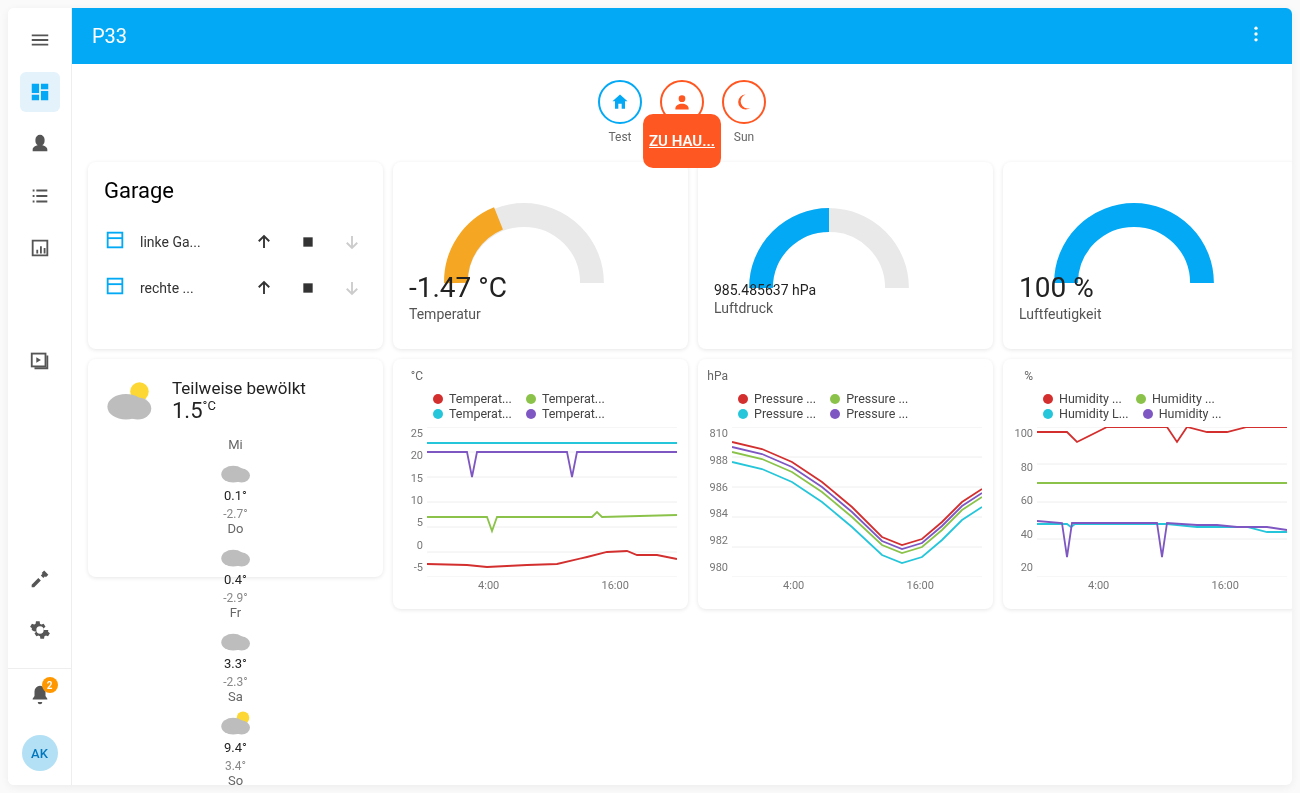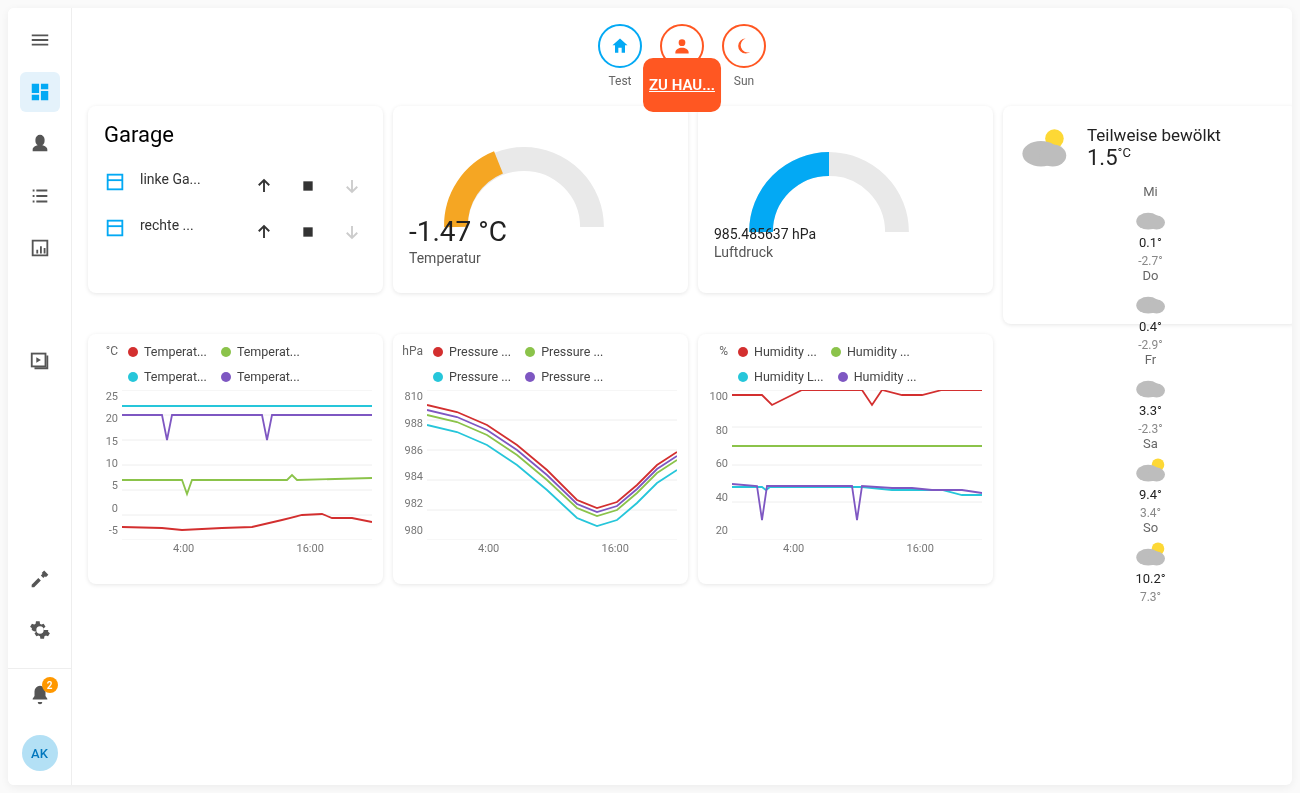--- a/index.html
+++ b/index.html
@@ -28,21 +28,21 @@
 .badge-circle.blue { border-color: #03a9f4; color: #03a9f4; }
 .badge-circle.orange { border-color: #ff5722; color: #ff5722; }
 .badge-label { font-size: 12px; color: #666; }
 .badge-chip { position: absolute; top: 34px; left: 50%; transform: translateX(-50%); background: #ff5722; color: #fff; font-size: 15px; font-weight: 600; padding: 18px 6px; border-radius: 10px; white-space: nowrap; z-index: 2; text-decoration: underline; }
 .badge-gray { width: 26px; height: 14px; background: #e0e0e0; margin-top: 2px; }
 
 .card-grid { display: grid; grid-template-columns: 295px 295px 295px 295px; gap: 10px; }
 .card { background: #fff; border-radius: 8px; box-shadow: 0 1px 4px rgba(0,0,0,0.1); padding: 16px; }
 
 .garage-title { font-size: 22px; font-weight: 400; margin-bottom: 16px; }
-.garage-row { display: flex; align-items: flex-start; gap: 14px; padding: 8px 0; }
+.garage-row { display: flex; align-items: center; gap: 14px; padding: 8px 0; }
 .garage-row > span:nth-child(2) { flex: 1; font-size: 14px; color: #333; }
 .garage-icon { color: #03a9f4; }
 .garage-btn { width: 30px; height: 30px; display: flex; align-items: center; justify-content: center; cursor: pointer; color: #333; }
 .garage-btn.disabled { color: #ccc; }
 
 .gauge-card { display: flex; flex-direction: column; align-items: flex-start; justify-content: center; padding-top: 24px; }
 .gauge-svg { overflow: visible; }
 .gauge-value { font-size: 28px; color: #222; text-align: center; font-weight: 400; }
 .gauge-label { font-size: 14px; color: #555; text-align: center; margin-top: 2px; }
 
@@ -53,21 +53,21 @@
 .weather-temp .unit { font-size: 13px; vertical-align: text-top; }
 .forecast-row { display: flex; justify-content: space-between; text-align: center; flex-direction: column; }
 .fc { display: flex; flex-direction: column; align-items: center; gap: 4px; font-size: 13px; }
 .fc .day { color: #666; }
 .fc .hi { color: #222; }
 .fc .lo { color: #888; font-size: 12px; }
 
 .chart-card { padding: 10px 8px 4px 4px; }
 .chart-header { display: flex; align-items: flex-start; gap: 6px; margin-bottom: 6px; font-size: 12px; }
 .axis-label { color: #666; padding-left: 4px; padding-right: 4px; width: 30px; text-align: right; }
-.legend { display: flex; flex-wrap: wrap; gap: 10px 14px; flex: 1; }
+.legend { display: flex; flex-wrap: wrap; gap: 0 14px; flex: 1; margin-top: 22px; }
 .legend-item { display: flex; align-items: center; gap: 6px; color: #444; font-size: 12.5px; }
 .legend-dot { width: 10px; height: 10px; border-radius: 50%; }
 .plot-wrap { display: flex; }
 .y-axis { display: flex; flex-direction: column; justify-content: space-between; text-align: right; font-size: 11px; color: #777; padding: 0 4px 18px 2px; width: 30px; }
 .plot-area { flex: 1; }
 .plot-area svg { display: block; }
 .x-axis { display: flex; justify-content: space-around; font-size: 11px; color: #777; margin-top: 2px; padding-left: 30px; }
 
 .cloud-sun-svg { flex-shrink: 0; }
 </style>
@@ -127,20 +127,31 @@
   <div class="side-btn">
     <svg width="22" height="22" viewBox="0 0 24 24" fill="currentColor">
             <path d="M12 2a6 6 0 00-6 6v5l-2 3v1h16v-1l-2-3V8a6 6 0 00-6-6zm0 20a2.5 2.5 0 002.5-2.5h-5A2.5 2.5 0 0012 22z"></path>
           </svg>
     <span class="notif-badge">2</span>
   </div>
   <div class="avatar">AK</div>
 </div>
 
 <div class="main">
+  <div class="header">
+    <span class="header-title">P33</span>
+    <div class="header-spacer"></div>
+    <div class="header-more">
+      <svg width="20" height="20" viewBox="0 0 24 24" fill="currentColor">
+              <circle cx="12" cy="5" r="2"></circle>
+              <circle cx="12" cy="12" r="2"></circle>
+              <circle cx="12" cy="19" r="2"></circle>
+            </svg>
+    </div>
+  </div>
 
   <div class="content">
 
     <div class="badge-row">
       <div class="badge-item">
         <div class="badge-circle blue">
                 <svg width="20" height="20" viewBox="0 0 24 24" fill="currentColor">
                   <path d="M12 3l9 8h-3v9h-4v-6h-4v6H6v-9H3z"></path>
                 </svg>
               </div>
@@ -227,20 +238,27 @@
 
       <div class="card gauge-card" style="height:187px">
         <svg class="gauge-svg" width="230" height="85" viewBox="0 0 200 100">
           <path d="M20 100 A80 80 0 0 1 180 100" stroke="#e9e9e9" stroke-width="28" fill="none"></path>
           <path d="M20 100 A80 80 0 0 1 100 20" stroke="#03a9f4" stroke-width="28" fill="none"></path>
         </svg>
         <div class="gauge-value" style="font-size:14px;margin-top:-6px">985.485637 hPa</div>
         <div class="gauge-label">Luftdruck</div>
       </div>
 
+      <div class="card gauge-card" style="height:187px">
+        <svg class="gauge-svg" width="230" height="85" viewBox="0 0 200 100">
+          <path d="M20 100 A80 80 0 0 1 180 100" stroke="#03a9f4" stroke-width="28" fill="none"></path>
+        </svg>
+        <div class="gauge-value" style="margin-top:-12px">100 %</div>
+        <div class="gauge-label">Luftfeutigkeit</div>
+      </div>
 
       <div class="card weather-card" style="height:218px">
         <div class="weather-top">
           <svg class="cloud-sun-svg" width="54" height="50" viewBox="0 0 64 56">
             <circle cx="42" cy="18" r="11" fill="#fdd835"></circle>
             <ellipse cx="26" cy="36" rx="22" ry="15" fill="#bdbdbd"></ellipse>
             <ellipse cx="40" cy="38" rx="16" ry="13" fill="#bdbdbd"></ellipse>
           </svg>
           <div>
             <div class="weather-cond">Teilweise bewölkt</div>

